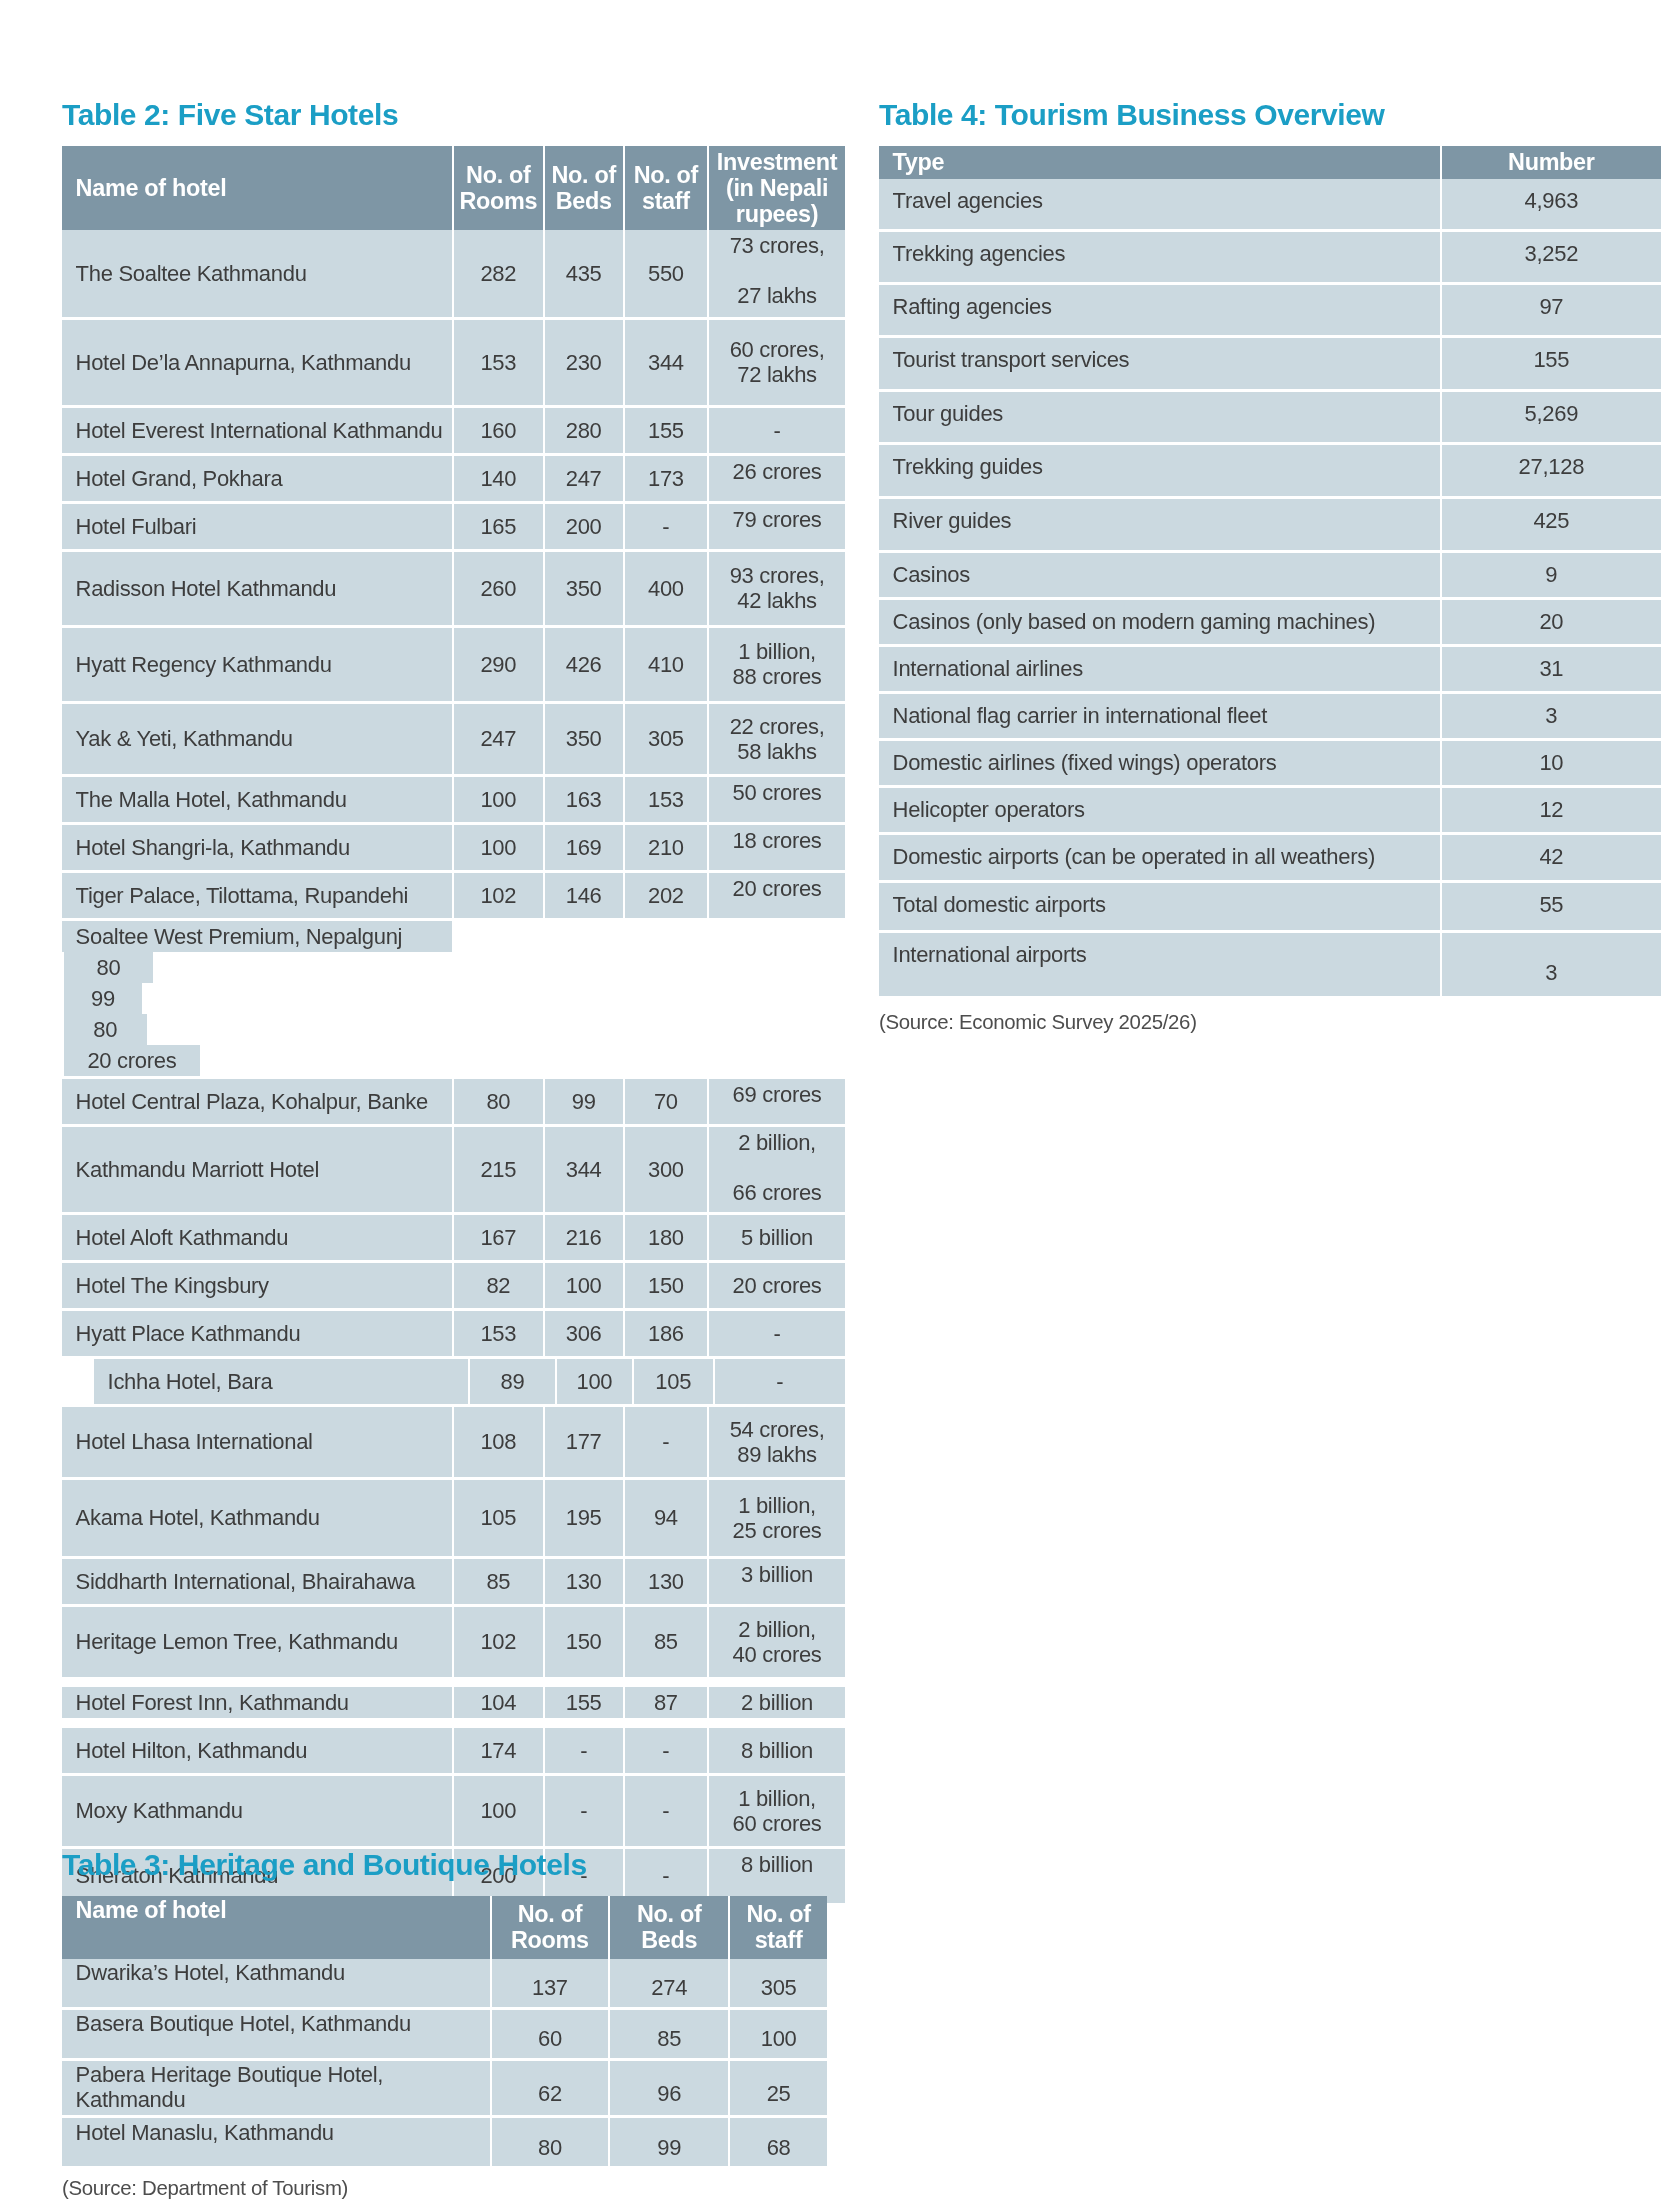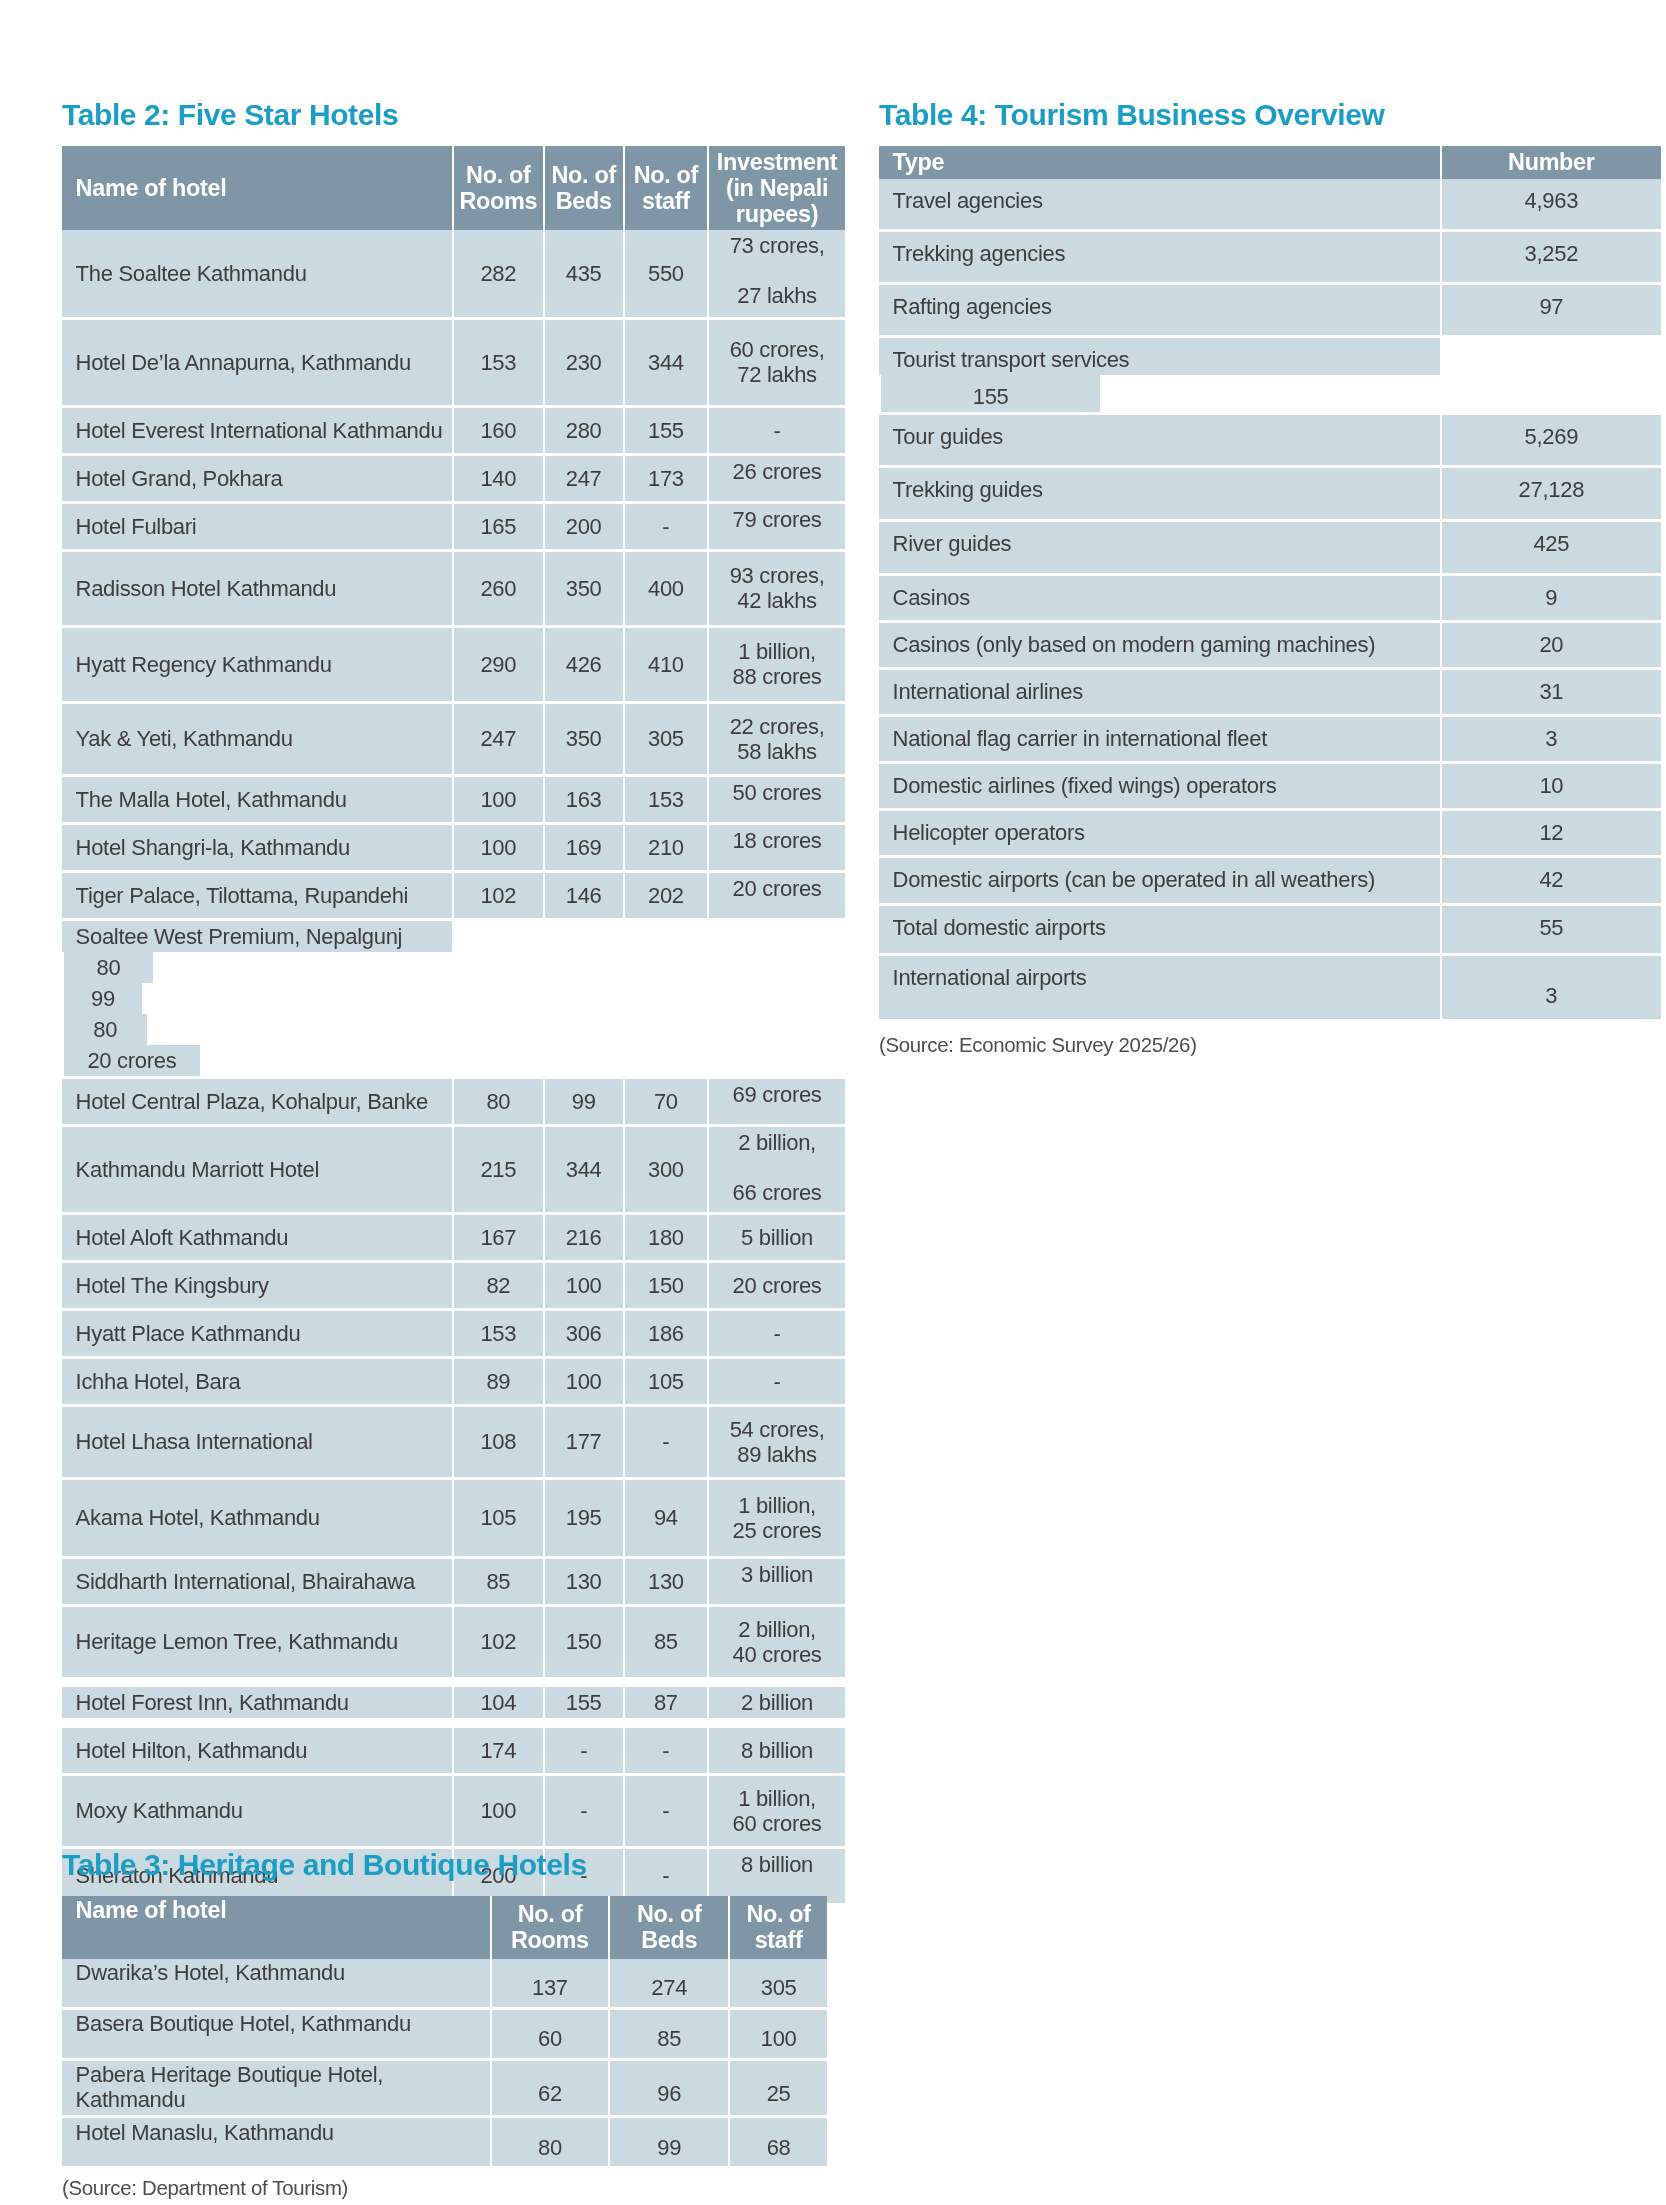--- a/index.html
+++ b/index.html
@@ -203,21 +203,21 @@
           <div class="cell num">150</div>
           <div class="cell inv center">20 crores</div>
         </div>
         <div class="trow" style="min-height: 45px;">
           <div class="cell name">Hyatt Place Kathmandu</div>
           <div class="cell num">153</div>
           <div class="cell num">306</div>
           <div class="cell num">186</div>
           <div class="cell inv center">-</div>
         </div>
-        <div class="trow" style="min-height: 45px;">
+        <div class="trow" style="min-height: 45px; margin-left: 32px;">
           <div class="cell name">Ichha Hotel, Bara</div>
           <div class="cell num">89</div>
           <div class="cell num">100</div>
           <div class="cell num">105</div>
           <div class="cell inv center">-</div>
         </div>
         <div class="trow" style="min-height: 70px;">
           <div class="cell name">Hotel Lhasa International</div>
           <div class="cell num">108</div>
           <div class="cell num">177</div>
@@ -336,21 +336,21 @@
           <div class="cell num">4,963</div>
         </div>
         <div class="trow" style="min-height: 50px;">
           <div class="cell name">Trekking agencies</div>
           <div class="cell num">3,252</div>
         </div>
         <div class="trow" style="min-height: 50px;">
           <div class="cell name">Rafting agencies</div>
           <div class="cell num">97</div>
         </div>
-        <div class="trow" style="min-height: 51px; flex-direction: column;">
+        <div class="trow" style="min-height: 51px;">
           <div class="cell name">Tourist transport services</div>
           <div class="cell num">155</div>
         </div>
         <div class="trow" style="min-height: 50px;">
           <div class="cell name">Tour guides</div>
           <div class="cell num">5,269</div>
         </div>
         <div class="trow" style="min-height: 51px;">
           <div class="cell name">Trekking guides</div>
           <div class="cell num">27,128</div>

